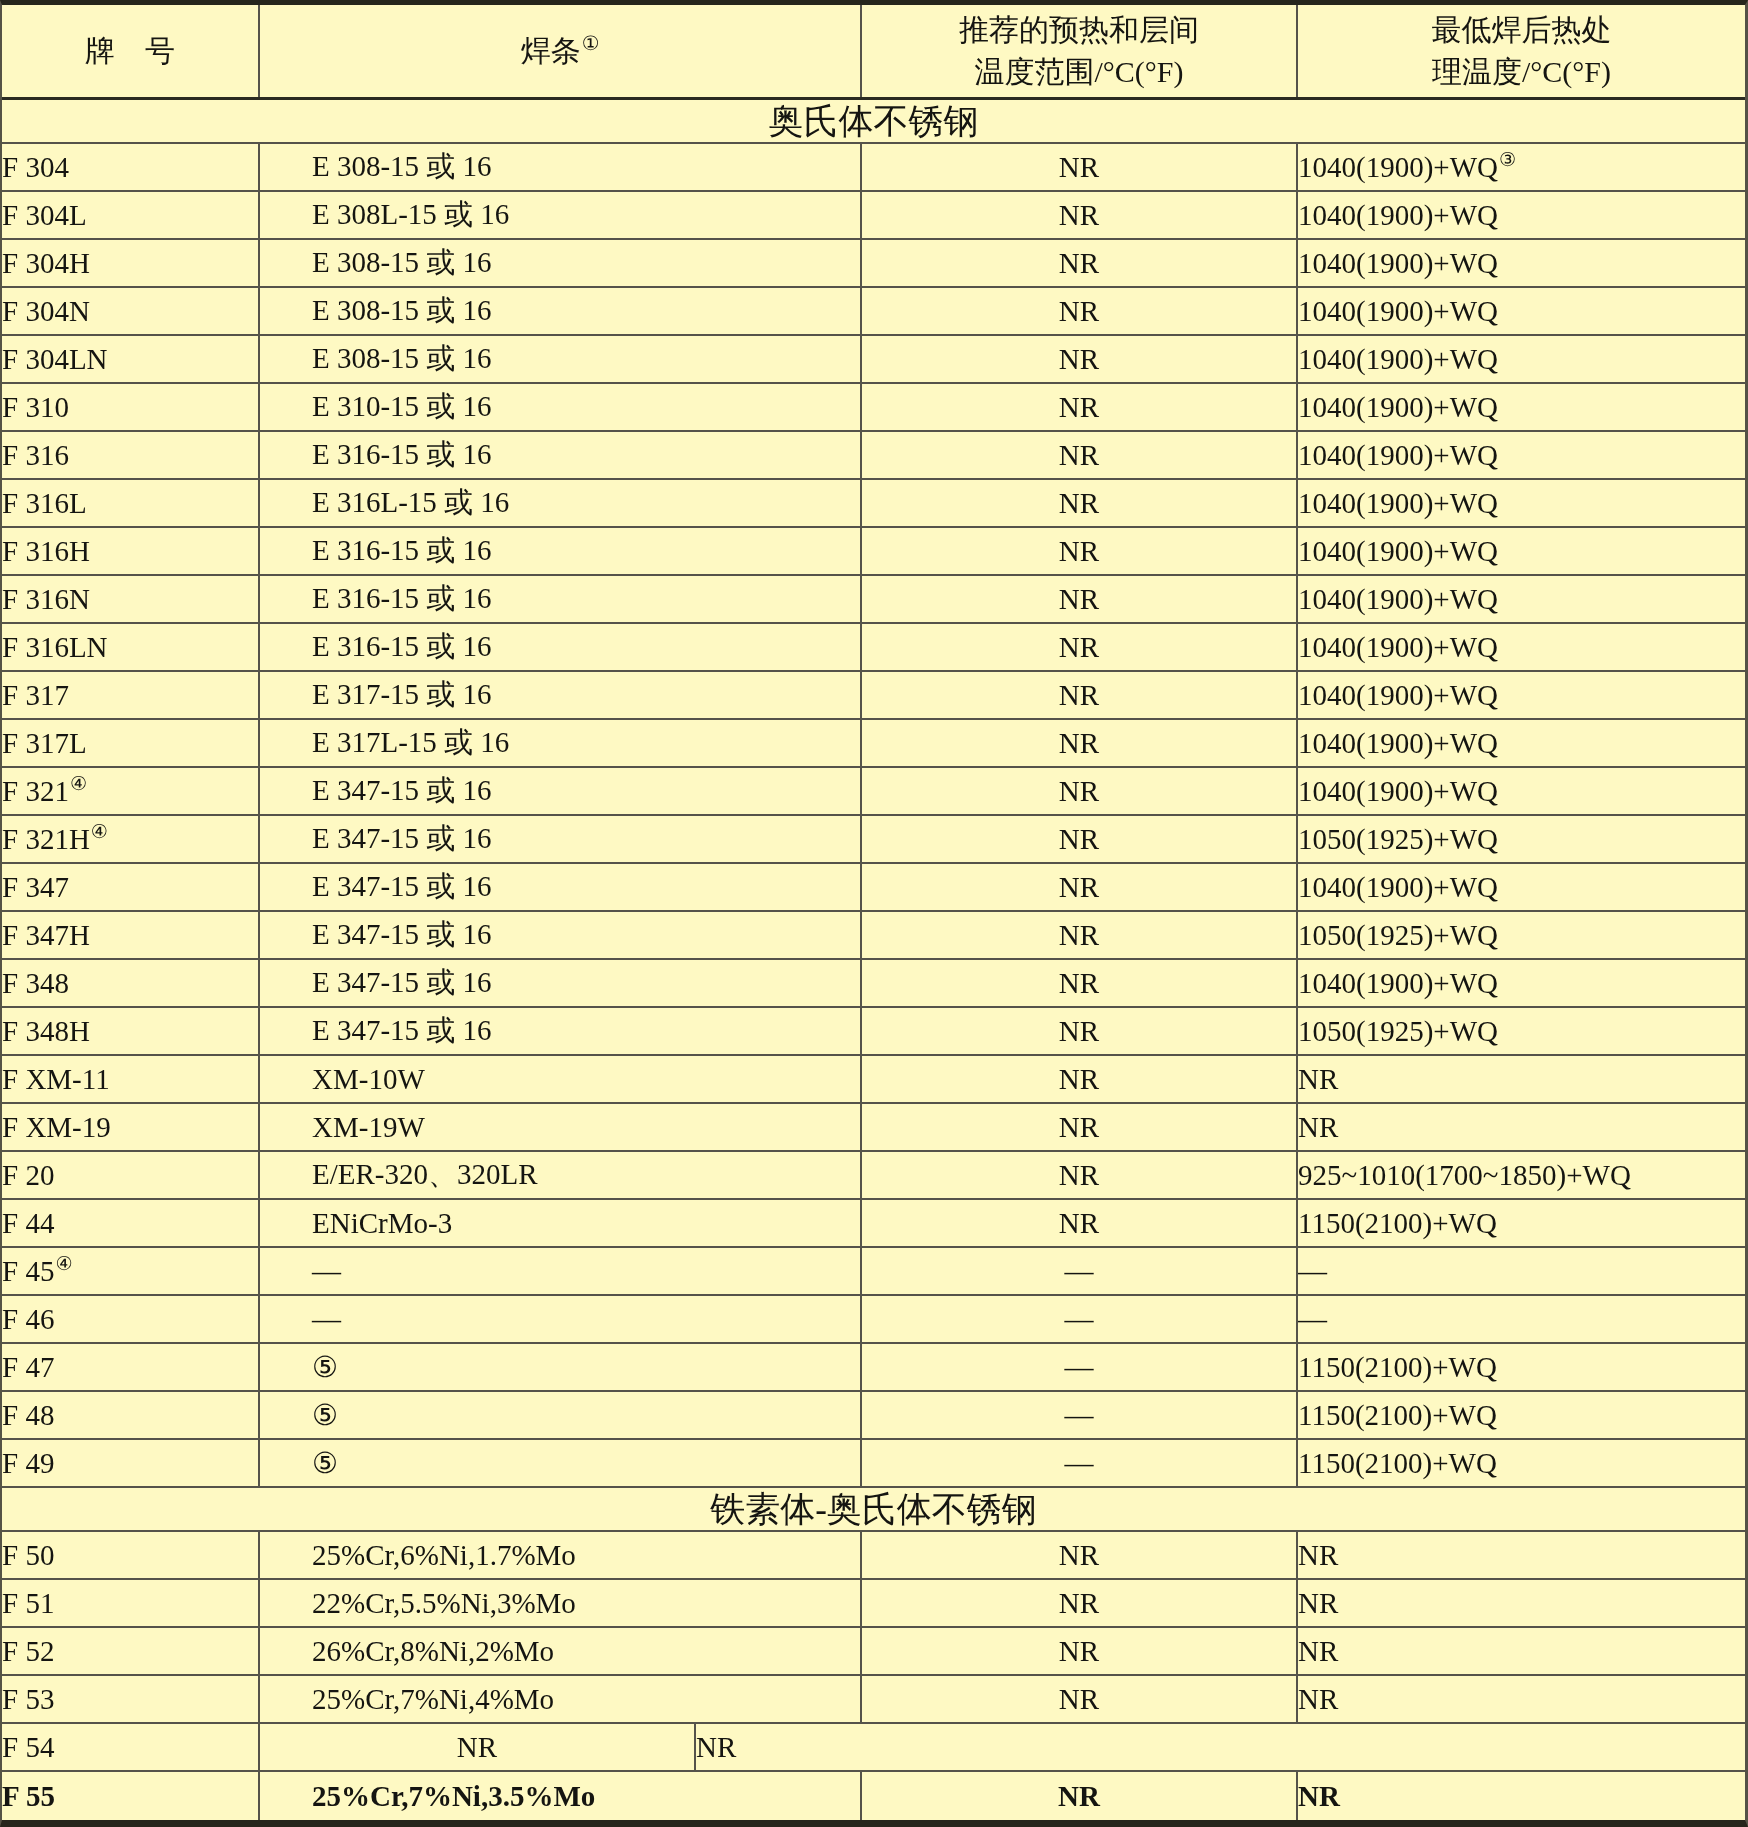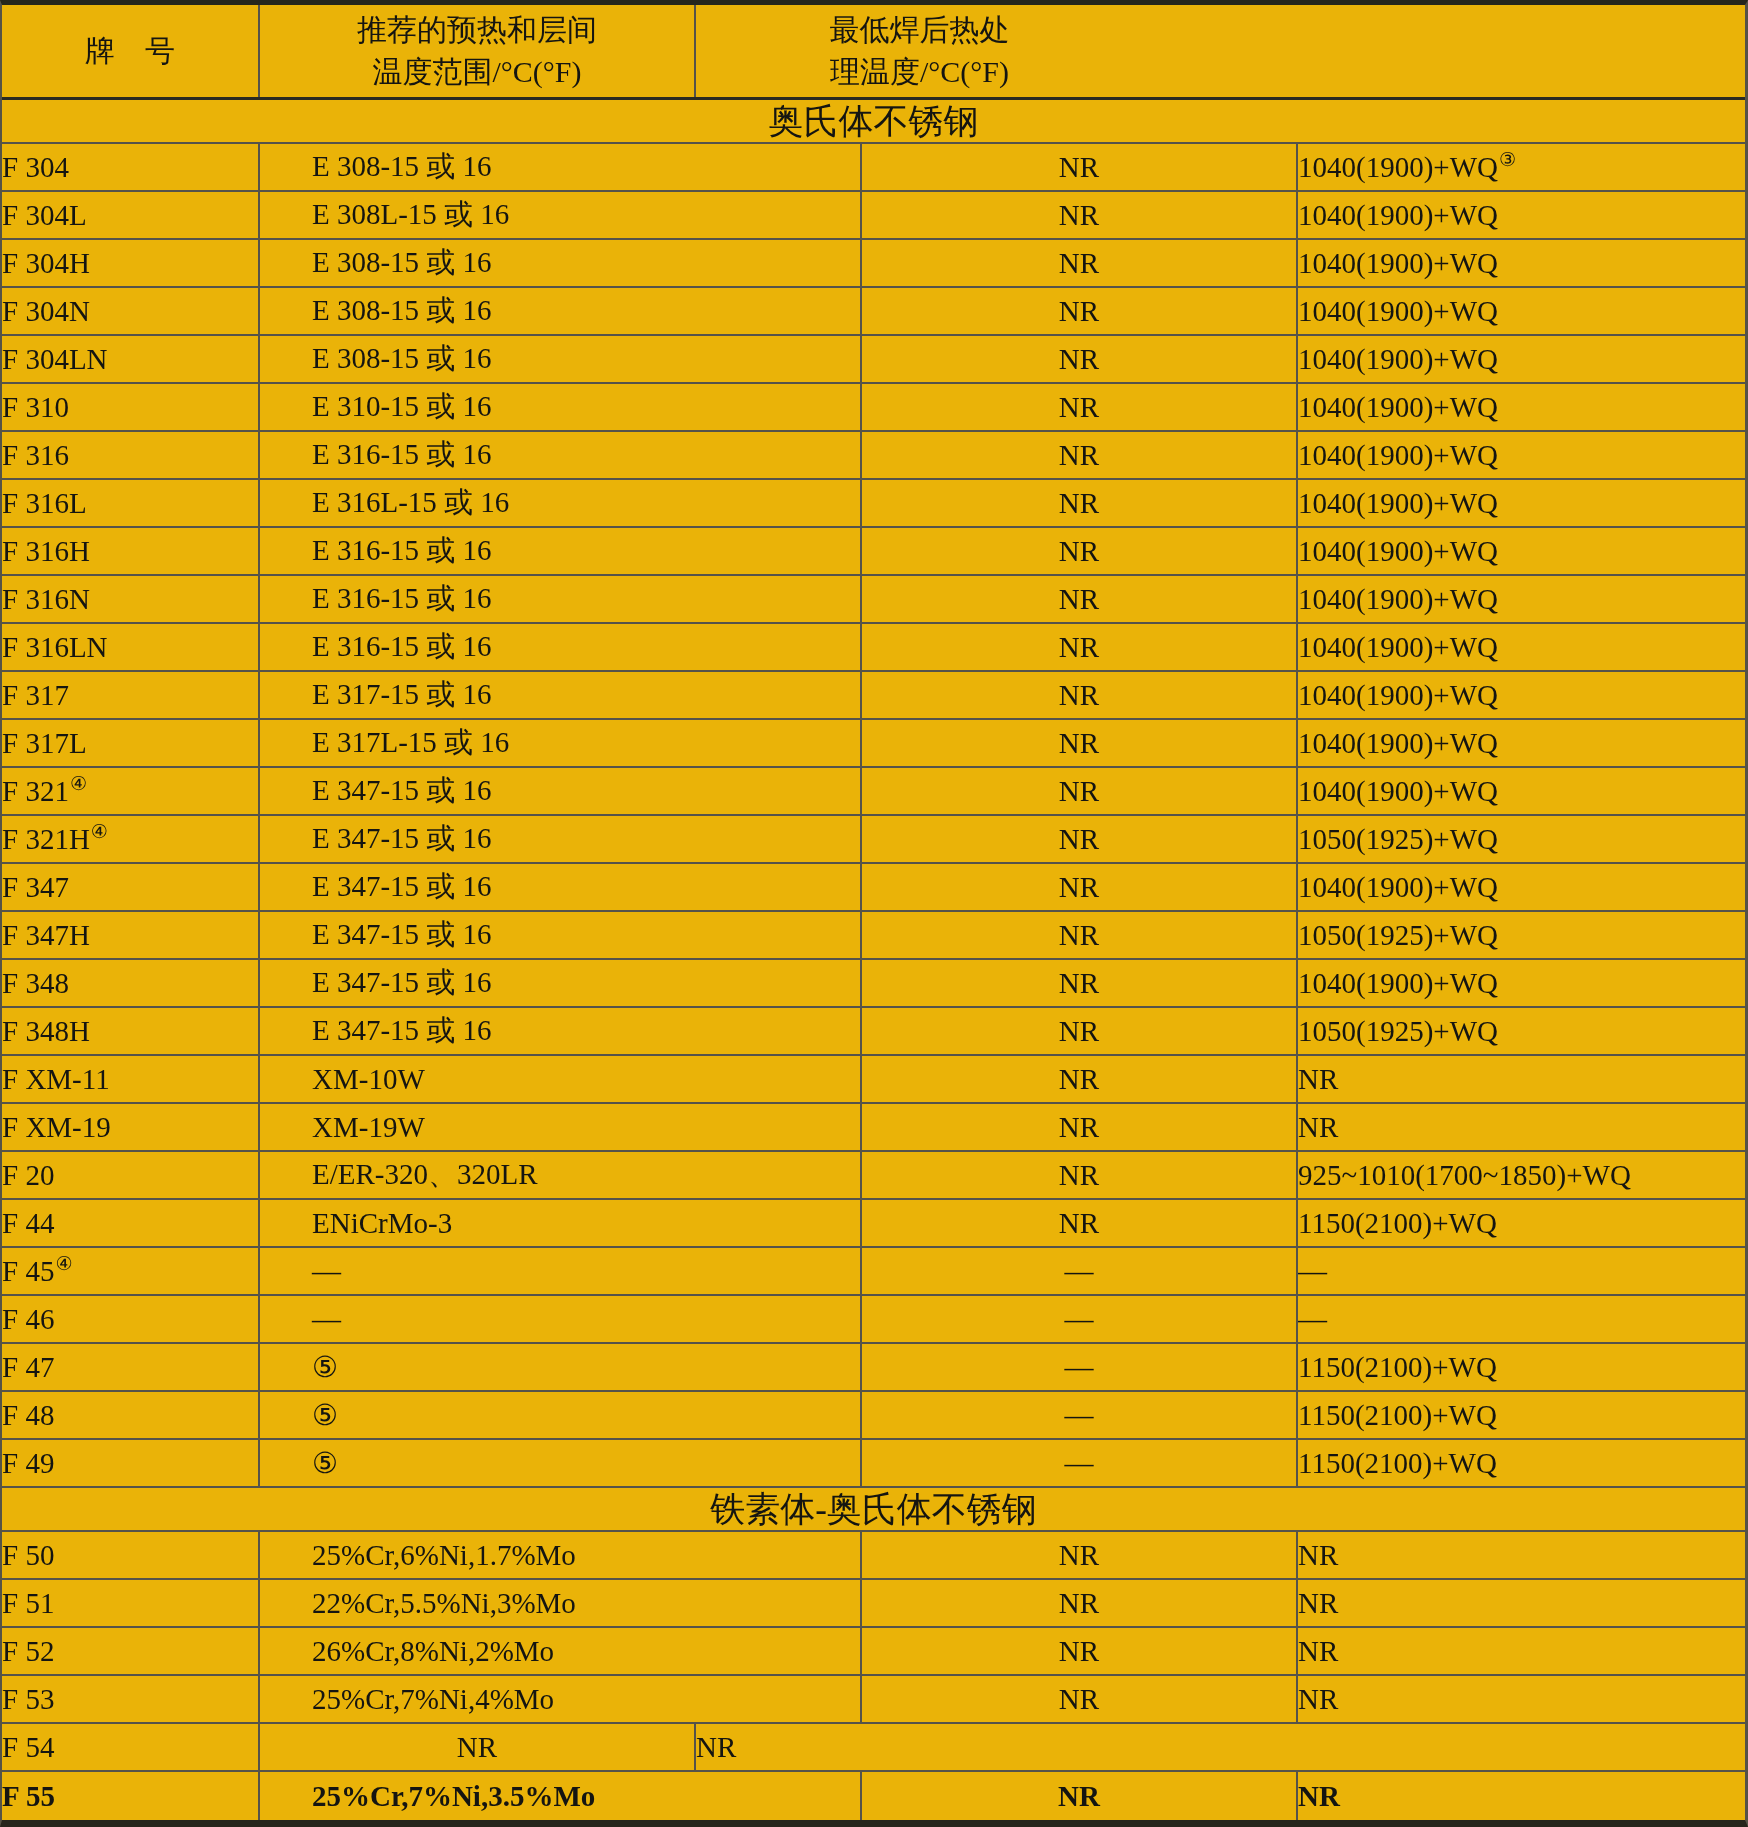--- a/index.html
+++ b/index.html
@@ -10,21 +10,21 @@
     color:#151511;
     -webkit-font-smoothing:antialiased;
   }
   .tbl{
     box-sizing:border-box;
     width:1748px;height:1827px;
     border-top:5px solid #26261c;
     border-bottom:7px solid #26261c;
     border-left:2px solid #555346;
     border-right:3px solid #555346;
-    background:#eab308;
+    background:#fef9c3;
     overflow:hidden;
   }
   .row{
     display:flex;
     box-sizing:border-box;
     width:100%;
   }
   .hdr{
     height:95px;
     border-bottom:3px solid #2b2b21;
@@ -66,20 +66,23 @@
     margin-left:1px;
   }
 </style>
 </head>
 <body>
 
 <div class="tbl">
   <div class="row hdr">
     <div class="c c1">
       <span>牌　号</span>
+    </div>
+    <div class="c c2">
+      <span><span>焊条</span><sup class="circ">①</sup></span>
     </div>
     <div class="c c3">
       <span class="two">
         <span>推荐的预热和层间</span>
         <span>温度范围/°C(°F)</span>
       </span>
     </div>
     <div class="c c4">
       <span class="two">
         <span>最低焊后热处</span>

